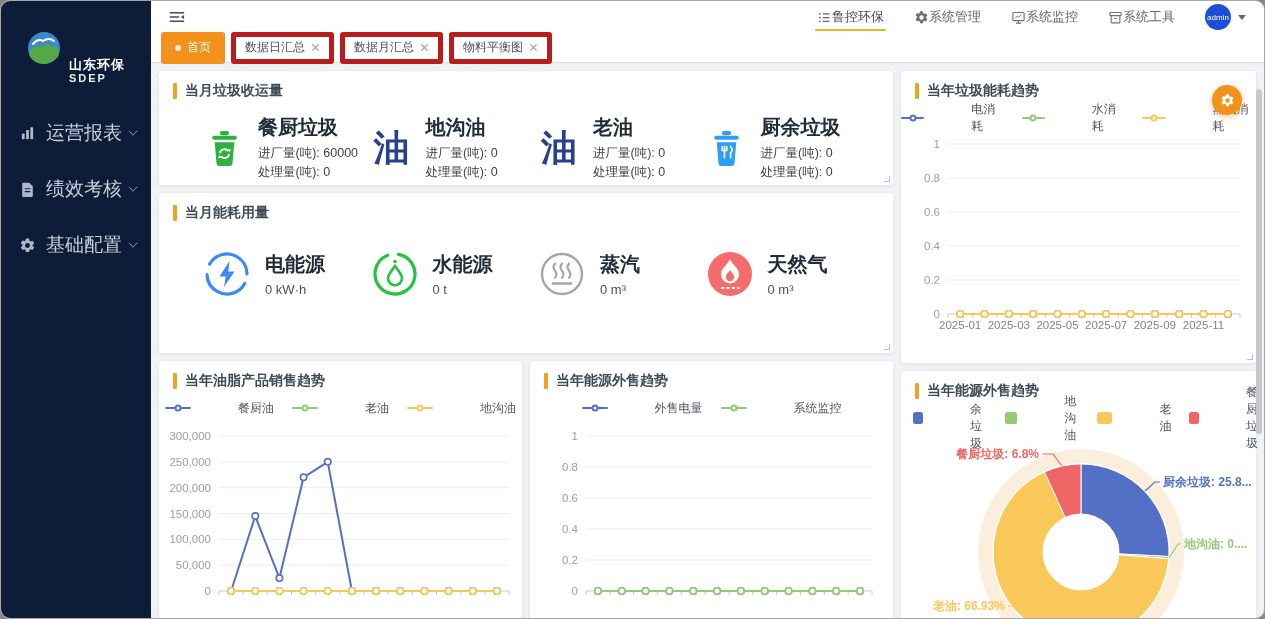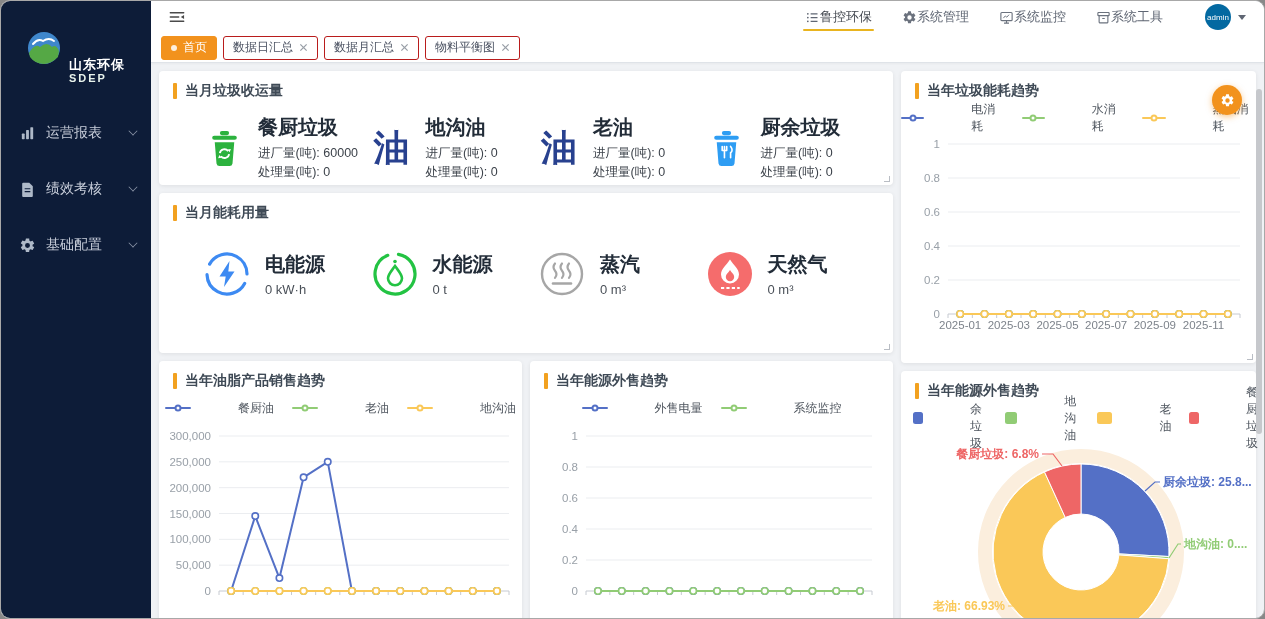--- a/index.html
+++ b/index.html
@@ -7,40 +7,40 @@
   body { font-family: "Liberation Sans", "DejaVu Sans", sans-serif; }
   .window { position:relative; width:1265px; height:619px; border:1px solid #a8a8a8; border-radius:10px; overflow:hidden; background:#f0f2f5; display:flex; }
 
   
   .sidebar { width:150px; height:100%; background:#0d1c38; flex:none; color:#cfd5e0; }
   .logo { display:flex; align-items:center; gap:8px; padding:11px 0 11px 26px; }
   .logo-text { line-height:1.1; }
   .logo-cn { font-size:13px; font-weight:bold; color:#fff; letter-spacing:1px;margin-top:46px; }
   .logo-en { font-size:11px; font-weight:bold; color:#e8f3ec; letter-spacing:2px; }
   .menu { margin-top:10px; }
-  .menu-item { display:flex; align-items:center; height:56px; padding:0 14px 0 18px; font-size:14px; color:#c9cfdb; cursor:pointer; }
+  .menu-item { display:flex; align-items:center; height:56px; padding:0 14px 0 18px; font-size:19px; color:#c9cfdb; cursor:pointer; }
   .menu-item .mi-icon { width:17px; height:17px; margin-right:10px; flex:none; display:flex; }
   .menu-item .mi-label { flex:1; }
   .chev { width:8px; height:8px; border-right:1.5px solid #8d97a8; border-bottom:1.5px solid #8d97a8; transform:rotate(45deg) scale(.8); margin-top:-4px; }
 
   
   .main { flex:1; display:flex; flex-direction:column; min-width:0; }
   .topbar { height:32px; background:#fff; display:flex; align-items:center; padding:0 18px 0 16px; flex:none; }
   .burger { width:20px; height:20px; cursor:pointer; display:flex; }
   .topbar-right { margin-left:auto; display:flex; align-items:center; gap:30px; height:100%; }
   .hnav-item { display:flex; align-items:center; font-size:13px; color:#5f6673; height:100%; position:relative; cursor:pointer; }
   .hnav-item.active { color:#42474f; }
   .hnav-item.active .under { position:absolute; left:-2px; right:-2px; bottom:2px; height:2.5px; background:#e9b41f; border-radius:2px; }
   .hnav-icon { width:15px; height:15px; display:flex; }
   .userbox { display:flex; align-items:center; gap:7px; cursor:pointer; }
-  .avatar { width:26px; height:26px; border-radius:50%; background:#0369a1; color:#fff; font-size:8px; display:flex; align-items:center; justify-content:center;margin-left:12px; }
+  .avatar { width:26px; height:26px; border-radius:50%; background:#1d4ed8; color:#fff; font-size:8px; display:flex; align-items:center; justify-content:center; }
   .caret { width:0; height:0; border-left:4px solid transparent; border-right:4px solid transparent; border-top:5px solid #5f6673; }
 
   .tabbar { height:30px; background:#fff; border-bottom:1px solid #dfe3e8; display:flex; align-items:center; gap:6px; padding:0 10px; flex:none; box-shadow:0 1px 2px rgba(0,0,0,.04); }
-  .tab { display:flex; align-items:center; gap:6px; font-size:12px; padding:2.5px 9px; border-radius:3px; border:1px solid #b91c1c; background:#fff; color:#495060; cursor:pointer; }
+  .tab { display:flex; align-items:center; gap:6px; font-size:12px; padding:2.5px 9px; border-radius:3px; border:5px solid #b91c1c; background:#fff; color:#495060; cursor:pointer; }
   .tab.active { background:#f2921d; border-color:#f2921d; color:#fff; }
   .tab .dot { width:6px; height:6px; border-radius:50%; background:rgba(255,255,255,.85); }
   .tab .x { width:9px; height:9px; display:flex; cursor:pointer; }
 
   .content { flex:1; display:flex; gap:8px; padding:8px; }
   .col-left { width:734px; flex:none; display:flex; flex-direction:column; gap:8px; }
   .col-right { flex:1; display:flex; flex-direction:column; gap:8px; min-width:0; }
   .card { position:relative; background:#fff; border-radius:4px; box-shadow:0 1px 4px rgba(0,0,0,.08); }
   .card-title-row { display:flex; align-items:center; gap:8px; padding:11px 14px 0 14px; }
   .accent { width:4px; height:16px; background:#f2a120; border-radius:1px; flex:none; }

